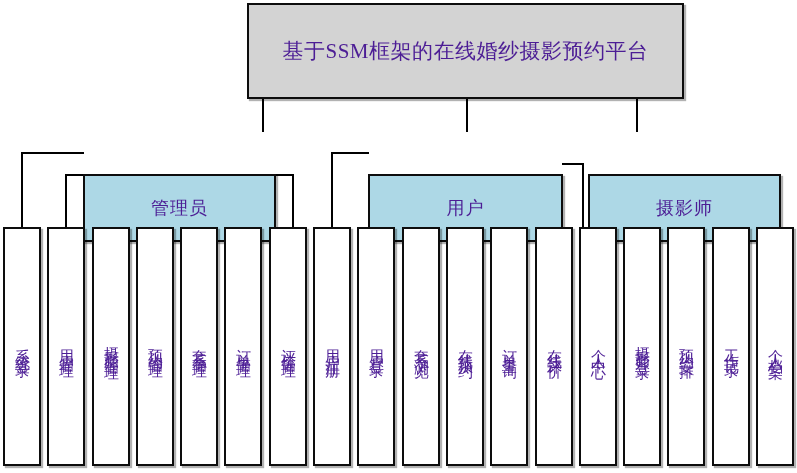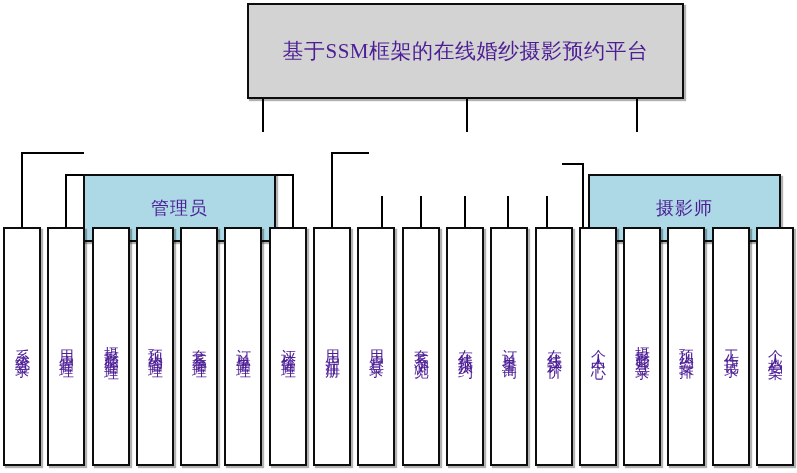--- a/index.html
+++ b/index.html
@@ -73,20 +73,23 @@
     <path d="M640 196 V229 M685 196 V229 M728 196 V229 M770 196 V229" stroke="#000000"></path>
   </svg>
 
   <div class="box title-box">
     <span>基于SSM框架的在线婚纱摄影预约平台</span>
   </div>
 
   <div class="box branch-box branch-admin">
     <span>管理员</span>
   </div>
+  <div class="box branch-box branch-user">
+    <span>用户</span>
+  </div>
   <div class="box branch-box branch-photographer">
     <span>摄影师</span>
   </div>
 
   <div class="box leaf" style="left:3px">
       <span class="vtext">系统登录</span>
     </div>
   <div class="box leaf" style="left:47px">
       <span class="vtext">用户管理</span>
     </div>

